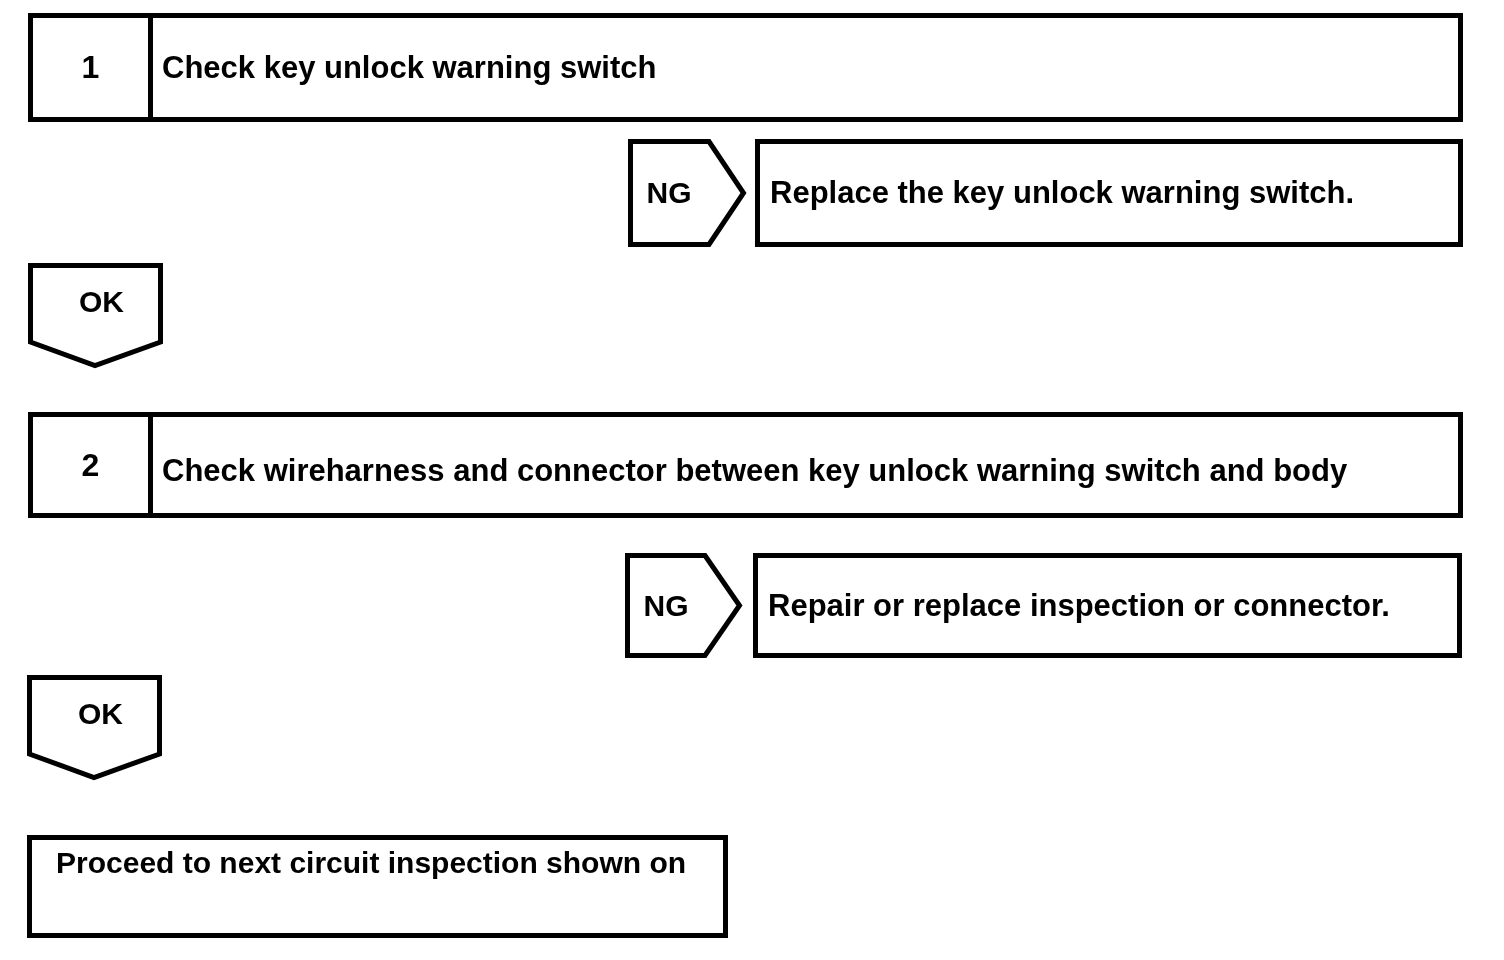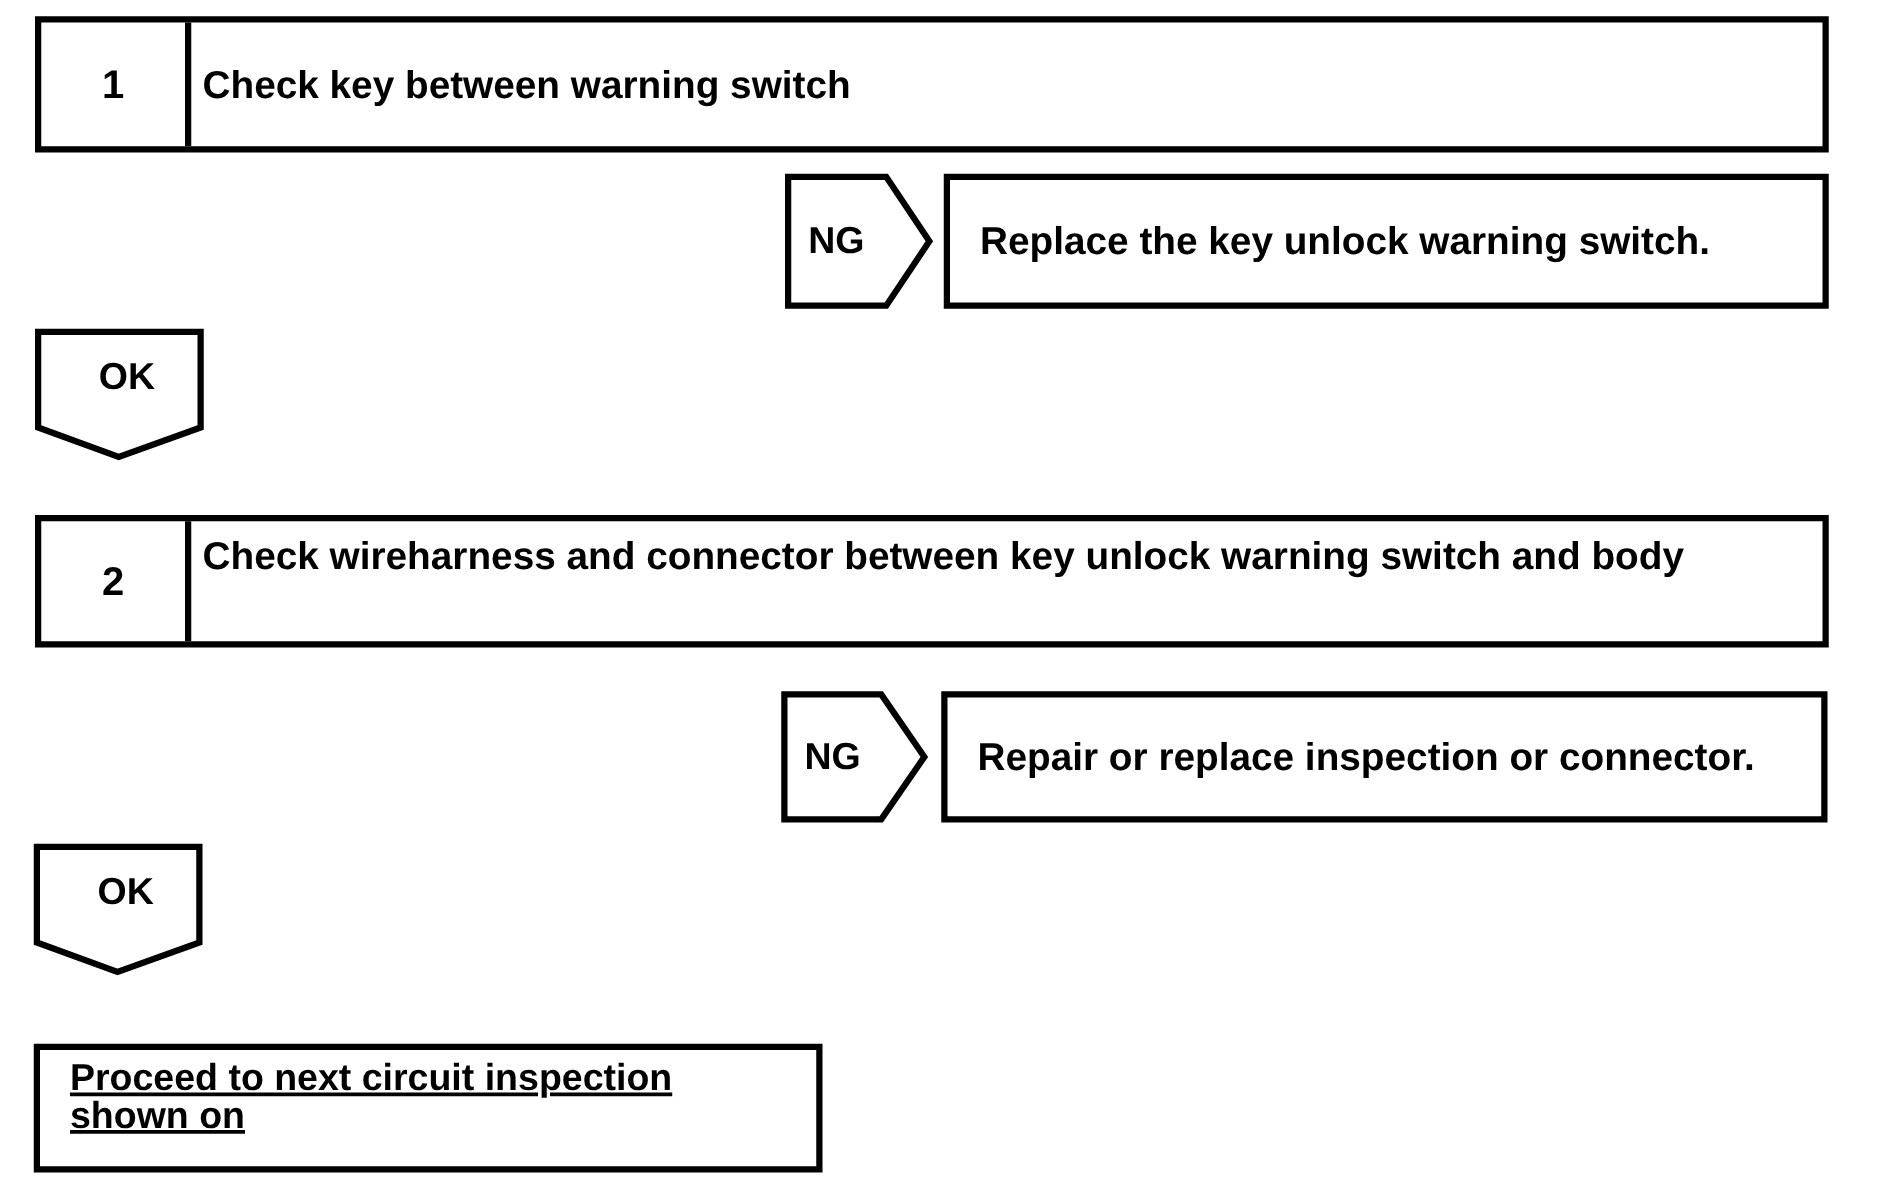--- a/index.html
+++ b/index.html
@@ -37,31 +37,31 @@
   .step-body {
     flex: 1;
     display: flex;
     flex-direction: column;
     justify-content: center;
     padding-left: 9px;
     font-size: 31px;
     line-height: 32px;
   }
   .step-body.two-line {
-    justify-content: flex-start;
+    justify-content: center;
     padding-top: 12px;
   }
 
   
   .action-box {
     border: 5px solid #000;
     background: #fff;
     display: flex;
     align-items: center;
-    padding-left: 24px;
+    padding-left: 10px;
     font-size: 31px;
   }
   .result-box {
     border: 5px solid #000;
     background: #fff;
     padding: 8px 16px 0 24px;
     font-size: 30px;
     line-height: 30px;
   }
 
@@ -80,21 +80,21 @@
 
   .line { display: block; }
 </style>
 </head>
 <body>
 
 <div class="page">
 
   <div class="abs step-box" style="left:28px; top:13px; width:1435px; height:109px;">
     <div class="step-num">1</div>
-    <div class="step-body">Check key between warning switch</div>
+    <div class="step-body">Check key unlock warning switch</div>
   </div>
 
   <div class="abs connector ng" style="left:628px; top:139px; width:119px; height:108px;">
     <svg width="119" height="108" viewBox="0 0 119 108">
       <polygon points="2.5,2.5 81,2.5 115.5,54 81,105.5 2.5,105.5" fill="#ffffff" stroke="#000000" stroke-width="5" stroke-linejoin="miter"></polygon>
     </svg>
     <span class="lbl">NG</span>
   </div>
 
   <div class="abs action-box" style="left:755px; top:139px; width:708px; height:108px;">
@@ -126,17 +126,17 @@
     <span>Repair or replace inspection or connector.</span>
   </div>
 
   <div class="abs connector ok" style="left:27px; top:675px; width:135px; height:105px;">
     <svg width="135" height="105" viewBox="0 0 135 105">
       <polygon points="2.5,2.5 132.5,2.5 132.5,79 67,102.5 2.5,79" fill="#ffffff" stroke="#000000" stroke-width="5" stroke-linejoin="miter"></polygon>
     </svg>
     <span class="lbl">OK</span>
   </div>
 
-  <div class="abs result-box" style="left:27px; top:835px; width:631px; height:103px;text-decoration:underline;">
+  <div class="abs result-box" style="left:27px; top:835px; width:701px; height:103px;">
     <span class="line">Proceed to next circuit inspection shown on</span>
   </div>
 
 </div>
 
 </body></html>

